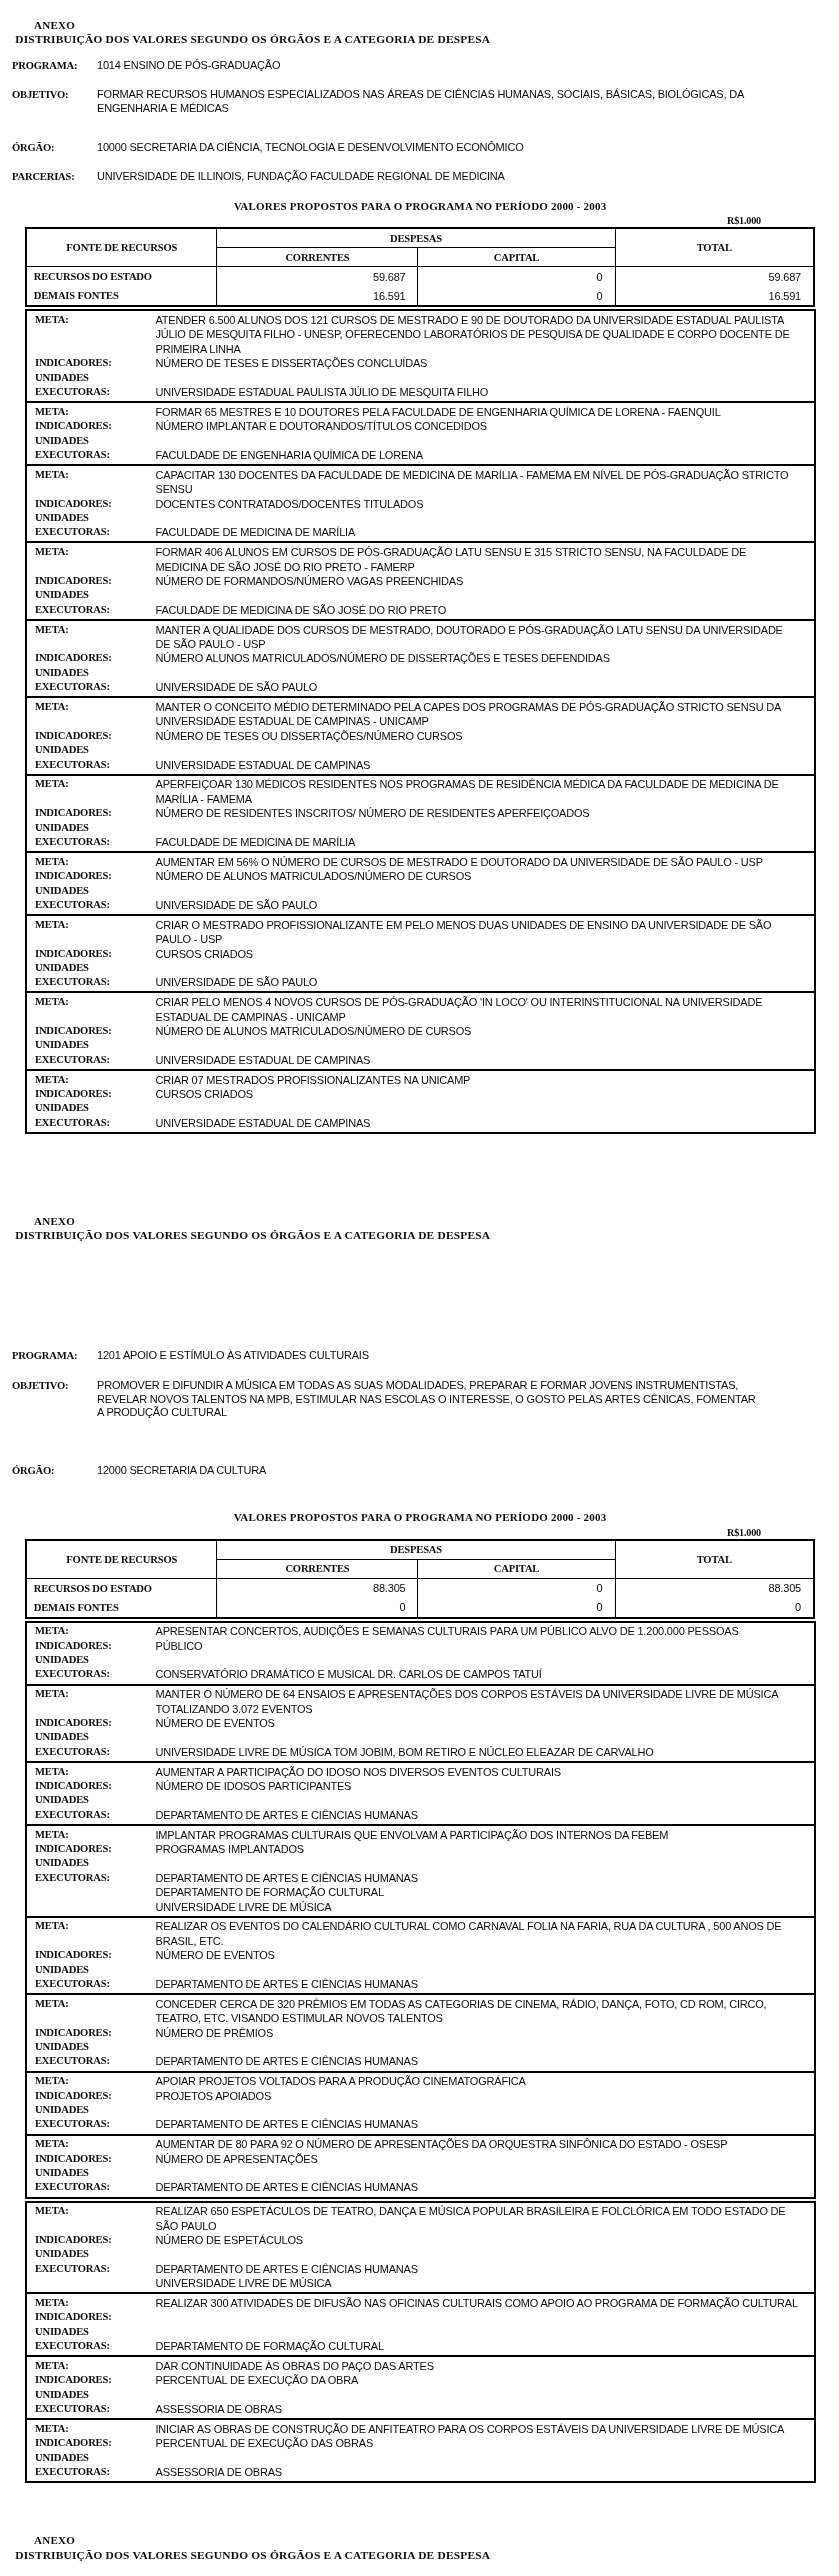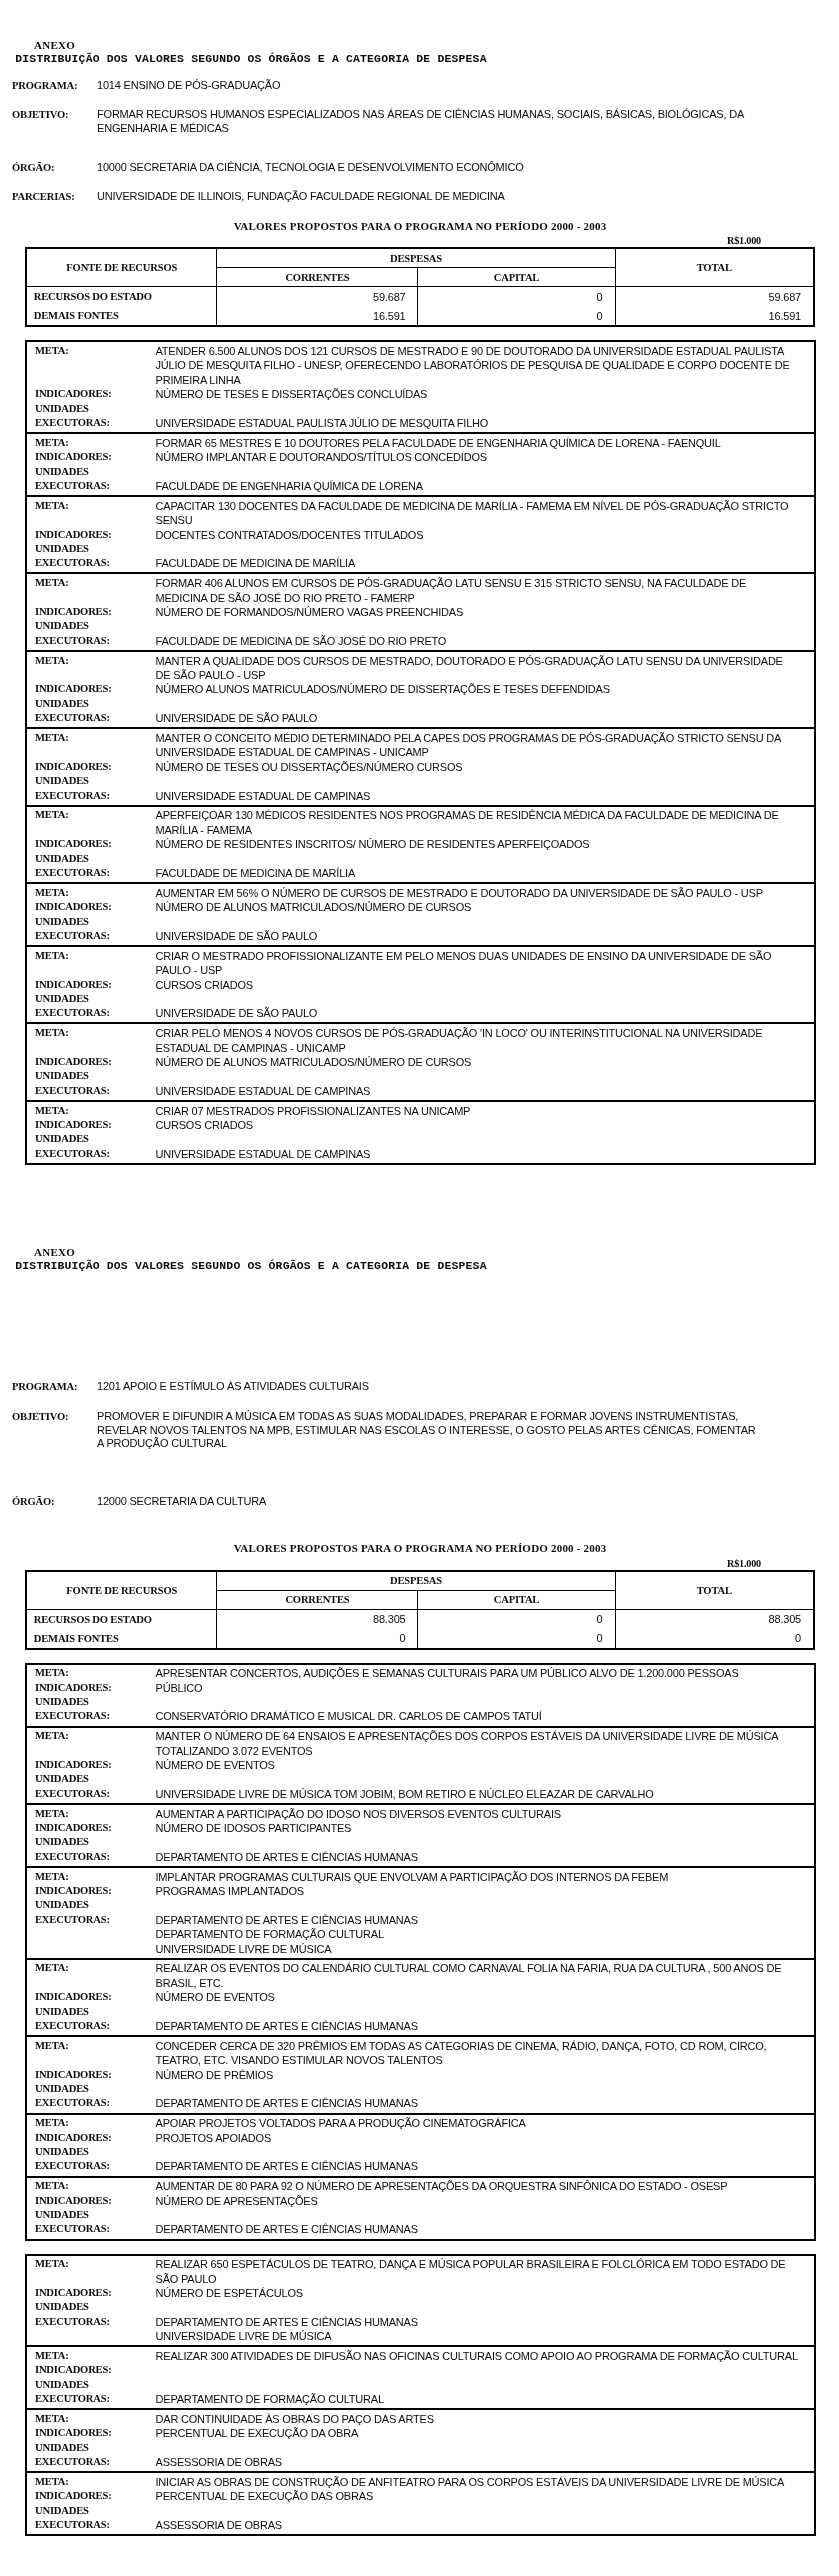--- a/index.html
+++ b/index.html
@@ -14,24 +14,23 @@
   }
   .page { padding: 18.6px 0 25.4px 0; }
 
   
   .h-anexo {
     font-family: "Liberation Serif", serif;
     font-weight: bold;
     font-size: 11px;
     margin-left: 34px;
     letter-spacing: 0.3px;
-    margin-top: 20px;
   }
   .h-title {
-    font-family: Liberation Mono, monospace;
+    font-family: Liberation Serif, serif;
     font-weight: bold;
     font-size: 11.4px;
     margin-left: 15.3px;
     margin-top: 2.5px;
     letter-spacing: 0.2px;
   }
 
   
   .kv { display: flex; margin: 16px 12px; }
   .kv .k {
@@ -85,21 +84,21 @@
   }
   .fin-table td.fonte {
     font-family: "Liberation Serif", serif;
     font-weight: bold; font-size: 10.6px;
     padding-left: 6.8px;
   }
   .fin-table td.num { text-align: right; padding-right: 12px; font-size: 11px; }
 
   
   .metas {
-    width: 791px; margin: 13px auto 0;
+    width: 791px; margin: 2px auto 0;
     border: 2.1px solid #000;
     box-sizing: border-box;
   }
   .meta-block { padding: 1.7px 0 1.7px; }
   .meta-block + .meta-block { border-top: 2.1px solid #000; }
   .mrow { display: flex; }
   .mrow .ml {
     flex: none; width: 129px;
     padding-left: 8.5px; box-sizing: border-box;
     font-family: "Liberation Serif", serif;

